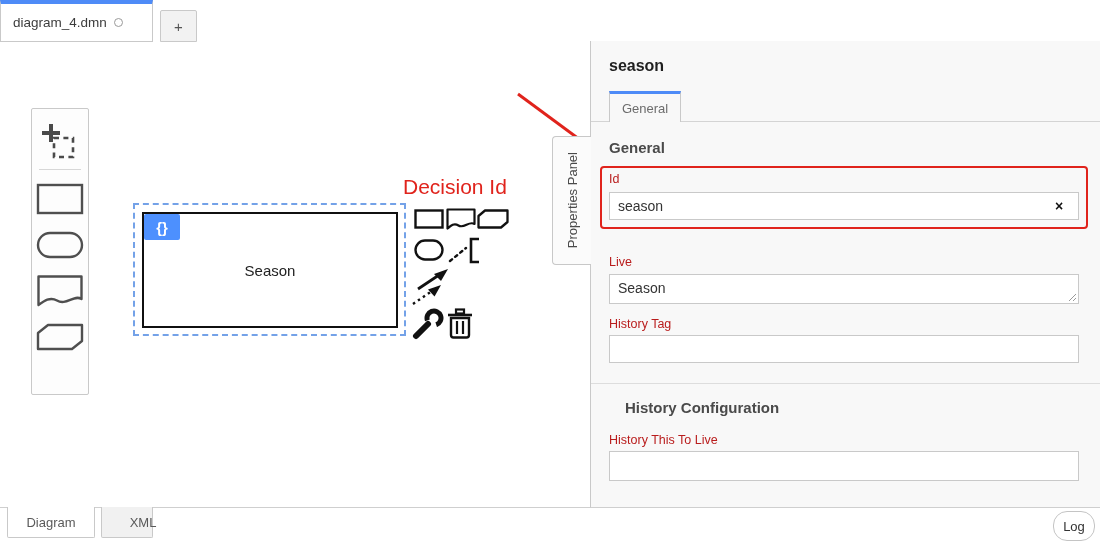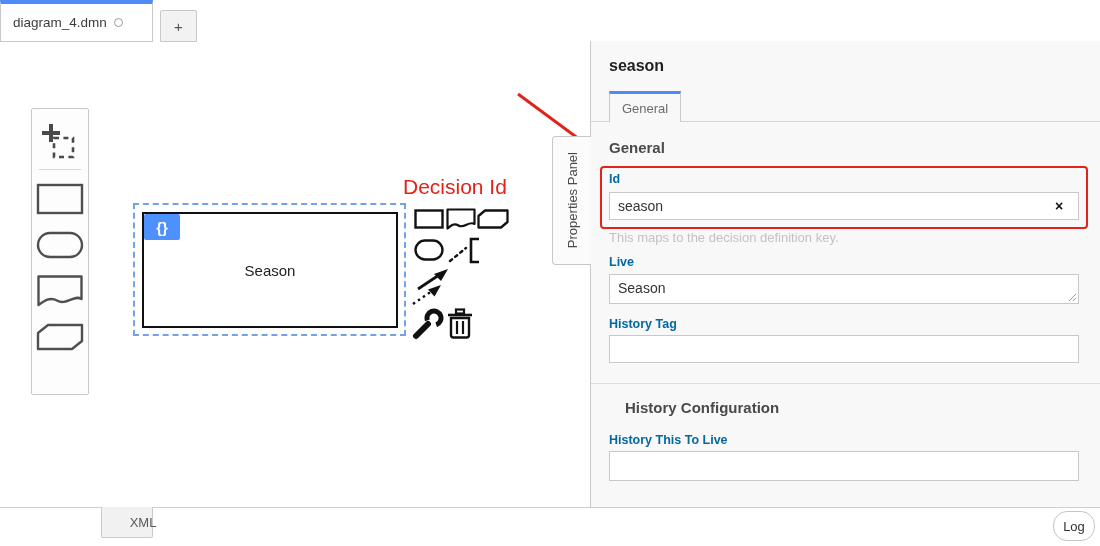--- a/index.html
+++ b/index.html
@@ -32,21 +32,21 @@
   
   .annotation-label { position:absolute; left:403px; top:85px; font-size:21px; color:#e0231c;margin-top:48px; }
   .annotation-arrow { position:absolute; left:0; top:0; width:590px; height:466px; pointer-events:none; }
 
   
   .props-panel { position:absolute; left:590px; top:41px; width:510px; height:467px; background:#f8f8f8; border-left:1px solid #c9c9c9; border-bottom:1px solid #cfcfcf; }
   .props-title { position:absolute; left:18px; top:16px; font-size:16px; font-weight:bold; color:#1f1f1f; }
   .props-tabline { position:absolute; left:0; top:80px; width:100%; height:1px; background:#d4d4d4; }
   .props-tab { position:absolute; left:18px; top:50px; width:72px; height:31px; background:#f8f8f8; border:1px solid #c9c9c9; border-top:3px solid #4e8bf7; border-bottom:none; display:flex; align-items:center; justify-content:center; font-size:13px; color:#6c6c6c; z-index:2; }
   .section-title { position:absolute; left:18px; font-size:15px; font-weight:bold; color:#4a4a4a; }
-  .field-label { position:absolute; left:18px; font-size:12.5px; font-weight:bold; color:#0369a1; }
+  .field-label { position:absolute; left:18px; font-size:12.5px; font-weight:normal; color:#b91c1c; }
   .field-input { position:absolute; left:18px; width:470px; height:28px; background:#fff; border:1px solid #c9c9c9; font-family:"Liberation Sans", sans-serif; font-size:14px; color:#333; padding:0 26px 0 8px; outline:none; }
   .field-input.plain { padding-right:8px; }
   .red-box { position:absolute; left:9px; top:125px; width:488px; height:63px; border:2px solid #e0231c; border-radius:4px; z-index:1; }
   .clear-x { position:absolute; left:458px; width:20px; text-align:center; font-size:14px; font-weight:bold; color:#111; z-index:2; }
   .help-text { position:absolute; left:18px; font-size:13px; color:#c2c2c2; }
   .name-area { position:absolute; left:18px; top:233px; width:470px; height:30px; background:#fff; border:1px solid #c9c9c9; font-family:"Liberation Sans", sans-serif; font-size:14px; color:#333; padding:5px 8px; resize:none; outline:none; overflow:hidden; }
   .resize-grip { position:absolute; left:476px; top:251px; z-index:2; }
   .section-div { position:absolute; left:0; top:342px; width:100%; height:1px; background:#ddd; }
 
   
@@ -159,21 +159,20 @@
     <div class="props-title">season</div>
     <div class="props-tabline"></div>
     <div class="props-tab">General</div>
 
     <div class="section-title" style="top:98px;">General</div>
 
     <div class="red-box"></div>
     <div class="field-label" style="top:131px;">Id</div>
     <input class="field-input" style="top: 151px;" value="season">
     <div class="clear-x" style="top:157px;">×</div>
-    <div class="help-text" style="top:189px;">This maps to the decision definition key.</div>
 
     <div class="field-label" style="top:214px;">Live</div>
     <textarea class="name-area" style="">Season</textarea>
     <svg class="resize-grip" width="10" height="10" viewBox="0 0 10 10">
       <line x1="2" y1="9" x2="9" y2="2" stroke="#9a9a9a" stroke-width="1"></line>
       <line x1="6" y1="9" x2="9" y2="6" stroke="#9a9a9a" stroke-width="1"></line>
     </svg>
 
     <div class="field-label" style="top:276px;">History Tag</div>
     <input class="field-input plain" style="top: 294px;" value="">
@@ -182,17 +181,18 @@
     <div class="section-title" style="top:358px;margin-left:16px;">History Configuration</div>
     <div class="field-label" style="top:392px;">History This To Live</div>
     <input class="field-input plain" style="top: 410px; height: 30px;" value="">
   </div>
 
   <div class="panel-handle">
     <span>Properties Panel</span>
   </div>
 
   <div class="bottom-bar">
+    <div class="view-tab active">Diagram</div>
     <div class="view-tab inactive">XML</div>
     <div class="log-btn">Log</div>
   </div>
 
 </div>
 
 </body></html>

